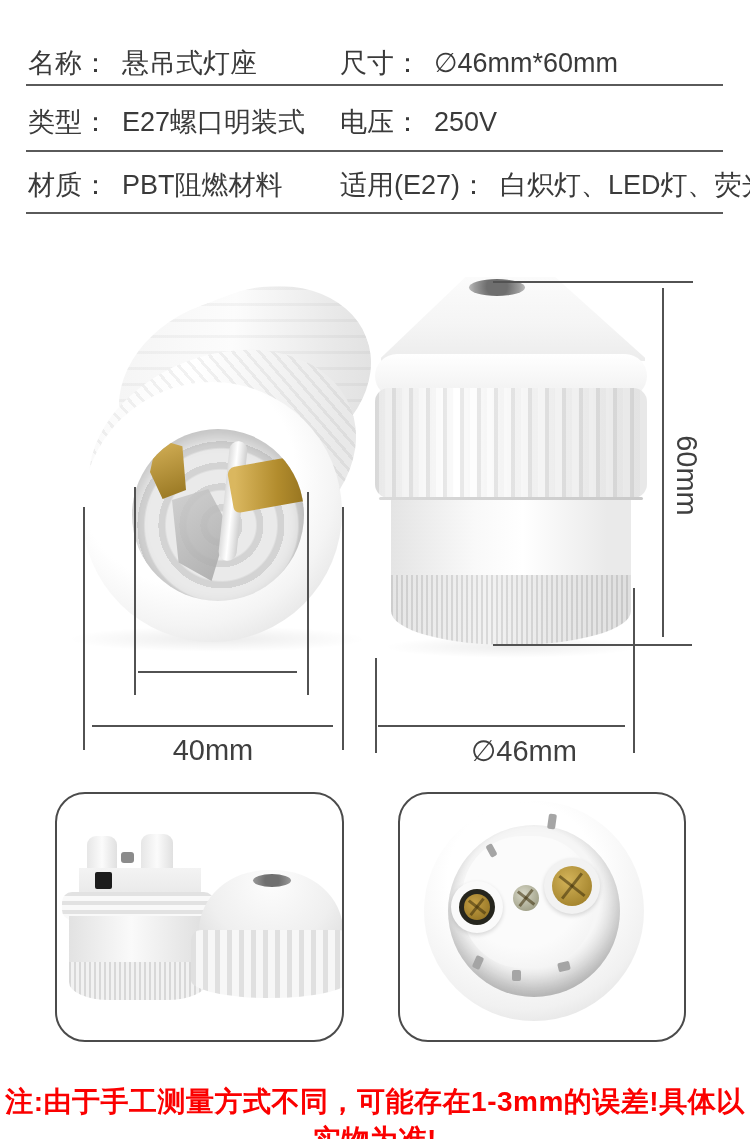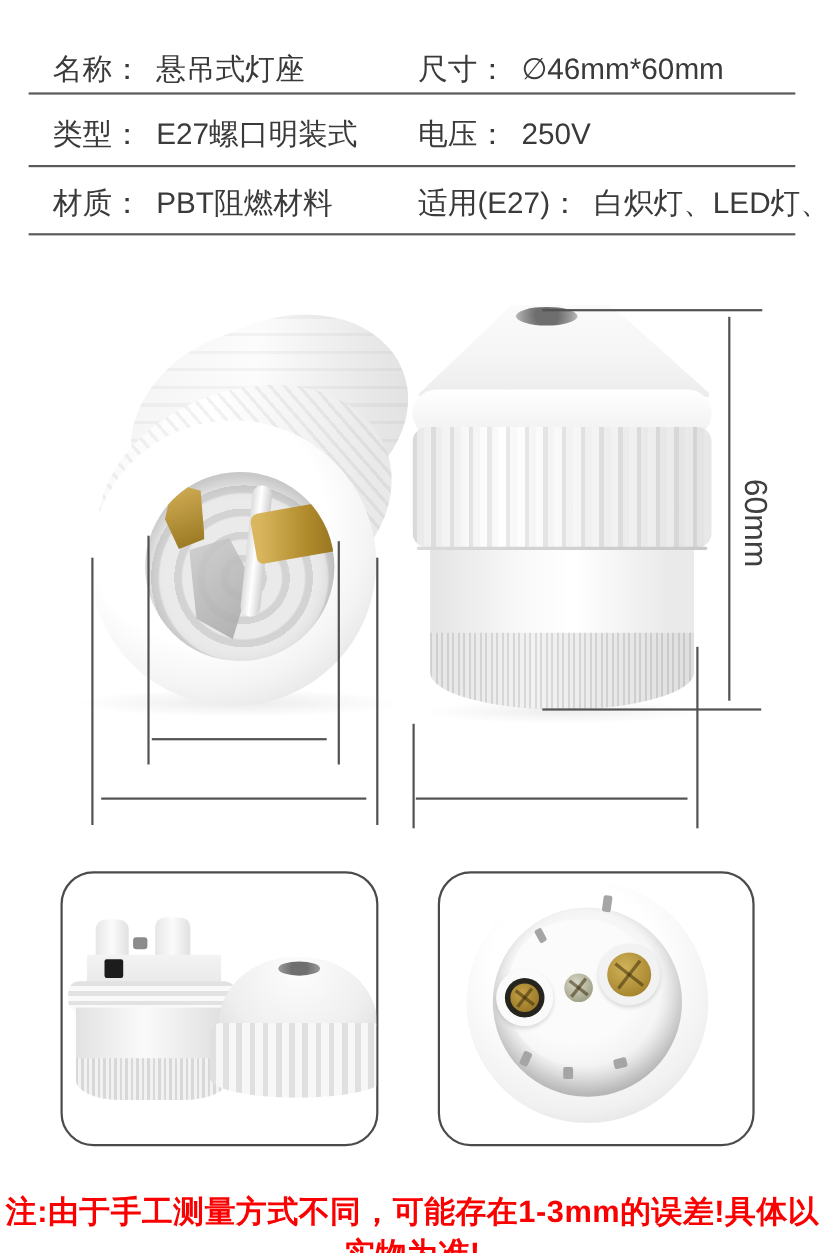--- a/index.html
+++ b/index.html
@@ -2,22 +2,22 @@
 <html><head>
 <meta charset="utf-8">
 <style>
   html,body{margin:0;padding:0;background:#ffffff;}
   .page{position:relative;width:750px;height:1139px;background:#ffffff;overflow:hidden;
         font-family:"Liberation Sans","DejaVu Sans",sans-serif;color:#3a3a3a;}
 
   
   .spec-row{position:absolute;left:0;width:750px;font-size:27px;line-height:27px;}
   .spec-row .cell{position:absolute;white-space:nowrap;}
-  .spec-row .c1{left:28px;margin-left:20px;}
-  .spec-row .c2{left:380px;}
+  .spec-row .c1{left:28px;}
+  .spec-row .c2{left:340px;}
   .spec-row .lbl{margin-right:13px;color:#3a3a3a;}
   .spec-row .val{color:#3a3a3a;}
   .row1{top:50px;} .row2{top:109px;} .row3{top:172px;}
   .val-red{color:#f40000;}
   .divider{position:absolute;left:26px;width:697px;height:2px;background:#5a5a5a;}
   .div1{top:84px;} .div2{top:150px;} .div3{top:212px;}
 
   
   .hline,.vline{position:absolute;background:#525252;}
   .hline{height:1.5px;} .vline{width:1.5px;}
@@ -193,24 +193,26 @@
     <div class="ph rp-knurl"></div>
   </div>
 
   <div class="vline" style="left:134px;top:487px;height:208px;"></div>
   <div class="vline" style="left:307px;top:492px;height:203px;"></div>
   <div class="hline" style="left:138px;top:671px;width:159px;"></div>
 
   <div class="vline" style="left:83px;top:507px;height:243px;"></div>
   <div class="vline" style="left:342px;top:507px;height:243px;"></div>
   <div class="hline" style="left:92px;top:725px;width:241px;"></div>
+  <div class="dim-label" style="left:143px;top:734px;width:140px;">40mm</div>
 
   <div class="vline" style="left:375px;top:658px;height:95px;"></div>
   <div class="vline" style="left:633px;top:588px;height:165px;"></div>
   <div class="hline" style="left:378px;top:725px;width:247px;"></div>
+  <div class="dim-label" style="left:454px;top:734px;width:140px;">∅46mm</div>
 
   <div class="hline" style="left:493px;top:281px;width:200px;"></div>
   <div class="hline" style="left:493px;top:644px;width:199px;"></div>
   <div class="vline" style="left:662px;top:288px;height:349px;"></div>
   <div class="dim-label dim-rot" style="left:641px;top:459px;width:90px;">60mm</div>
 
   <div class="photo-frame frame-left">
     <div class="ph bp-post bp-post1"></div>
     <div class="ph bp-post bp-post2"></div>
     <div class="ph bp-screw"></div>

